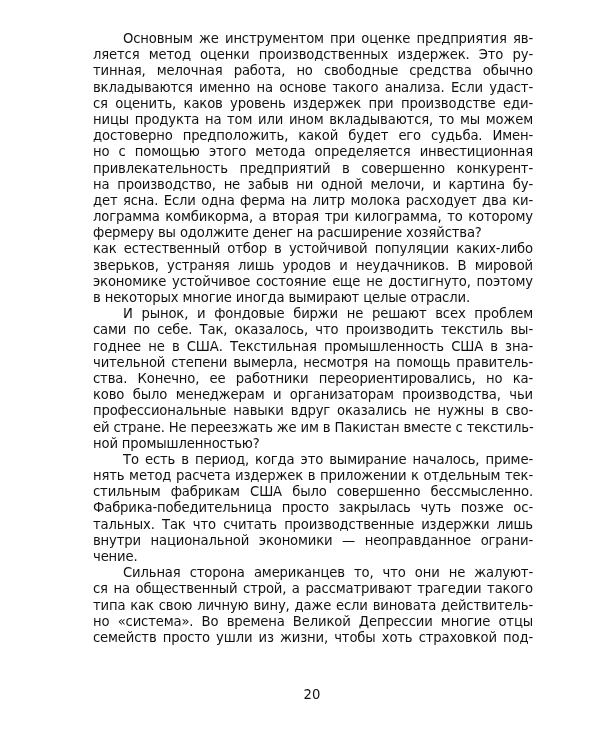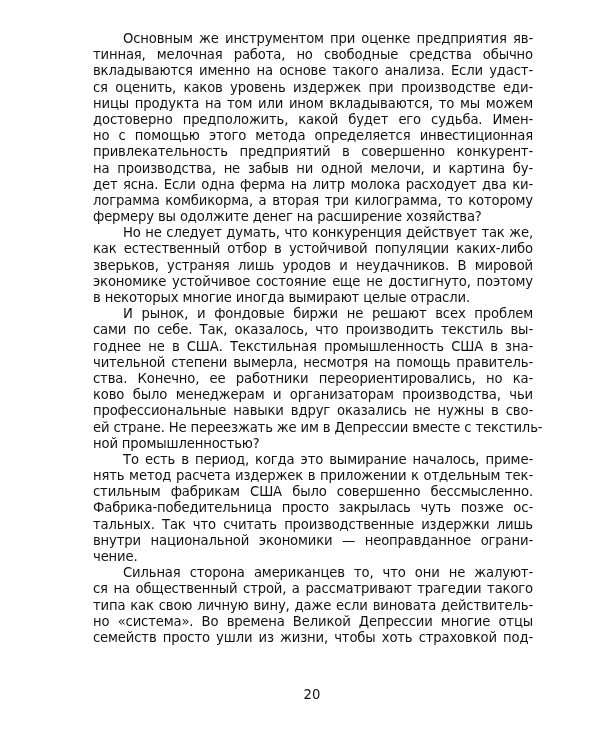--- a/index.html
+++ b/index.html
@@ -54,50 +54,50 @@
     }
   </style>
 </head>
 <body>
 
 <div class="page">
   <div class="text-column">
 
     <div>
       <span class="line indent">Основным же инструментом при оценке предприятия яв-</span>
+      <span class="line">ляется метод оценки производственных издержек. Это ру-</span>
       <span class="line">тинная, мелочная работа, но свободные средства обычно</span>
       <span class="line">вкладываются именно на основе такого анализа. Если удаст-</span>
       <span class="line">ся оценить, каков уровень издержек при производстве еди-</span>
       <span class="line">ницы продукта на том или ином вкладываются, то мы можем</span>
       <span class="line">достоверно предположить, какой будет его судьба. Имен-</span>
       <span class="line">но с помощью этого метода определяется инвестиционная</span>
       <span class="line">привлекательность предприятий в совершенно конкурент-</span>
-      <span class="line">на производства, не забыв ни одной мелочи, и картина бу-</span>
+      <span class="line">на производство, не забыв ни одной мелочи, и картина бу-</span>
       <span class="line">дет ясна. Если одна ферма на литр молока расходует два ки-</span>
       <span class="line">лограмма комбикорма, а вторая три килограмма, то которому</span>
       <span class="line last">фермеру вы одолжите денег на расширение хозяйства?</span>
     </div>
 
     <div>
-      <span class="line indent">Но не следует думать, что конкуренция действует так же,</span>
       <span class="line">как естественный отбор в устойчивой популяции каких-либо</span>
       <span class="line">зверьков, устраняя лишь уродов и неудачников. В мировой</span>
       <span class="line">экономике устойчивое состояние еще не достигнуто, поэтому</span>
       <span class="line last">в некоторых многие иногда вымирают целые отрасли.</span>
     </div>
 
     <div>
       <span class="line indent">И рынок, и фондовые биржи не решают всех проблем</span>
       <span class="line">сами по себе. Так, оказалось, что производить текстиль вы-</span>
       <span class="line">годнее не в США. Текстильная промышленность США в зна-</span>
       <span class="line">чительной степени вымерла, несмотря на помощь правитель-</span>
       <span class="line">ства. Конечно, ее работники переориентировались, но ка-</span>
       <span class="line">ково было менеджерам и организаторам производства, чьи</span>
       <span class="line">профессиональные навыки вдруг оказались не нужны в сво-</span>
-      <span class="line">ей стране. Не переезжать же им в Депрессии вместе с текстиль-</span>
+      <span class="line">ей стране. Не переезжать же им в Пакистан вместе с текстиль-</span>
       <span class="line last">ной промышленностью?</span>
     </div>
 
     <div>
       <span class="line indent">То есть в период, когда это вымирание началось, приме-</span>
       <span class="line">нять метод расчета издержек в приложении к отдельным тек-</span>
       <span class="line">стильным фабрикам США было совершенно бессмысленно.</span>
       <span class="line">Фабрика-победительница просто закрылась чуть позже ос-</span>
       <span class="line">тальных. Так что считать производственные издержки лишь</span>
       <span class="line">внутри национальной экономики — неоправданное ограни-</span>

